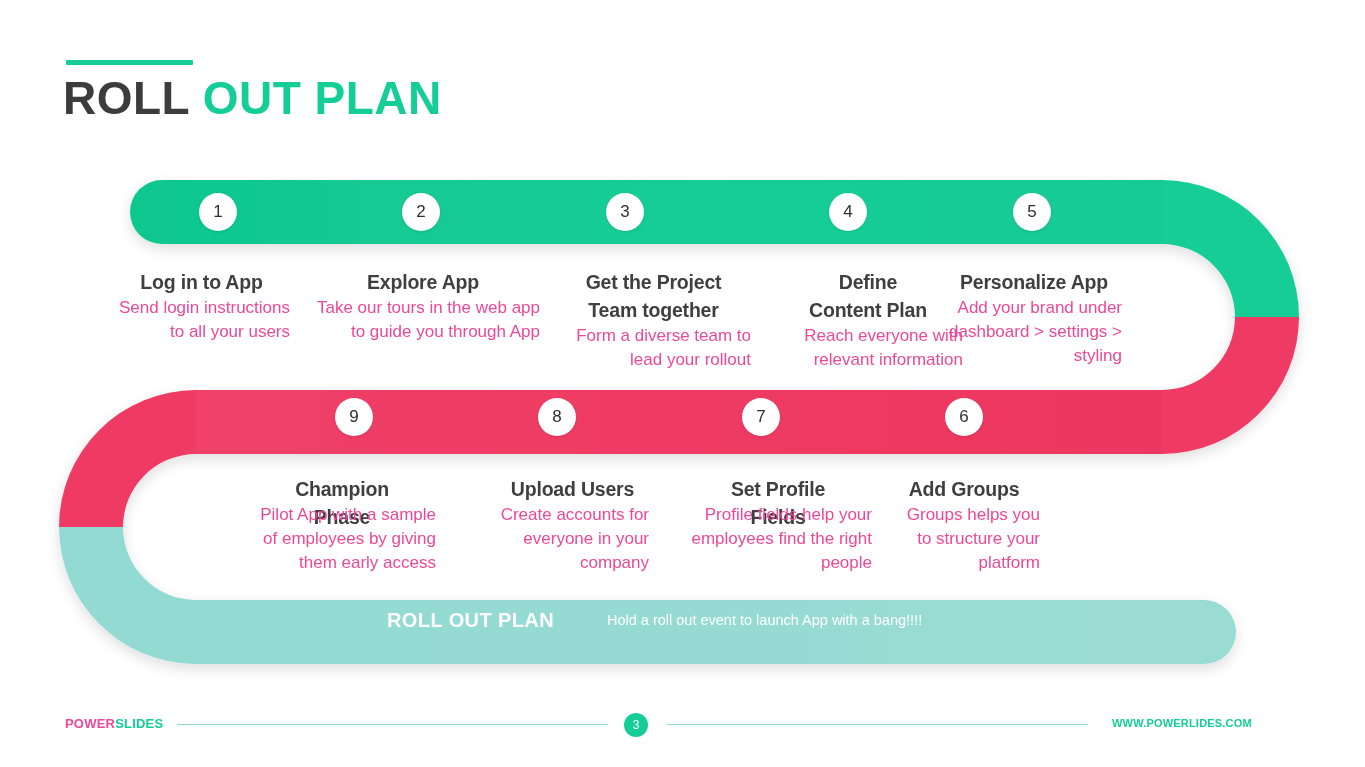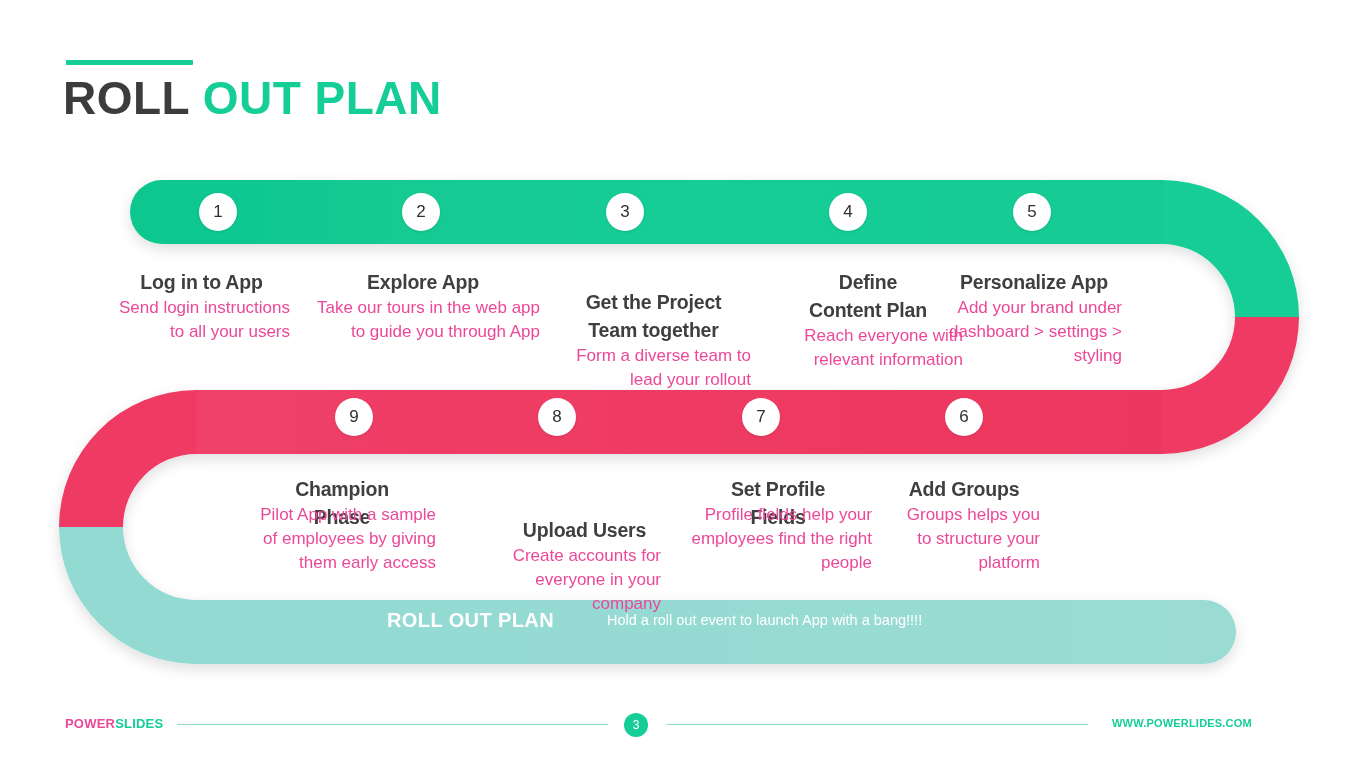--- a/index.html
+++ b/index.html
@@ -143,21 +143,21 @@
   <div class="step" style="left:113px; top:268px; width:177px;">
     <div class="s-title">Log in to App</div>
     <div class="s-desc">Send login instructions to all your users</div>
   </div>
 
   <div class="step" style="left:306px; top:268px; width:234px;">
     <div class="s-title">Explore App</div>
     <div class="s-desc">Take our tours in the web app to guide you through App</div>
   </div>
 
-  <div class="step" style="left:556px; top:268px; width:195px;margin-top:20px;">
+  <div class="step" style="left:556px; top:268px; width:195px;">
     <div class="s-title"><span>Get the Project</span><br><span>Team together</span></div>
     <div class="s-desc">Form a diverse team to lead your rollout</div>
   </div>
 
   <div class="step" style="left:773px; top:268px; width:190px;">
     <div class="s-title"><span>Define</span><br><span>Content Plan</span></div>
     <div class="s-desc">Reach everyone with relevant information</div>
   </div>
 
   <div class="step" style="left:946px; top:268px; width:176px;">
@@ -168,21 +168,21 @@
   <div class="step" style="left:888px; top:475px; width:152px;">
     <div class="s-title">Add Groups</div>
     <div class="s-desc">Groups helps you to structure your platform</div>
   </div>
 
   <div class="step overlap" style="left:684px; top:475px; width:188px;">
     <div class="s-title"><span>Set Profile</span><br><span>Fields</span></div>
     <div class="s-desc">Profile fields help your employees find the right people</div>
   </div>
 
-  <div class="step" style="left:508px; top:475px; width:153px;margin-top:41px;">
+  <div class="step" style="left:496px; top:475px; width:153px;">
     <div class="s-title">Upload Users</div>
     <div class="s-desc">Create accounts for everyone in your company</div>
   </div>
 
   <div class="step overlap" style="left:248px; top:475px; width:188px;">
     <div class="s-title"><span>Champion</span><br><span>Phase</span></div>
     <div class="s-desc">Pilot App with a sample of employees by giving them early access</div>
   </div>
 
   <div class="banner-title">ROLL OUT PLAN</div>

